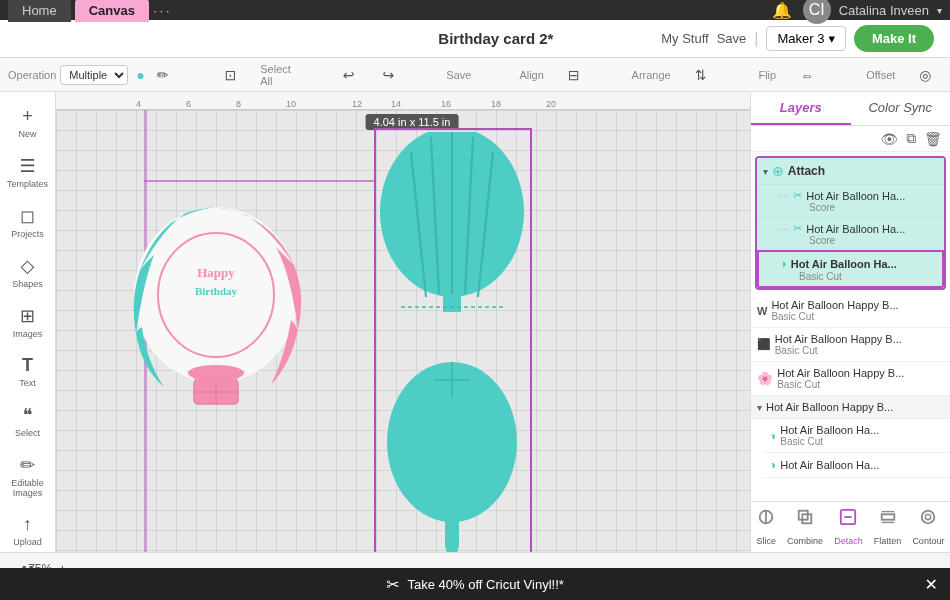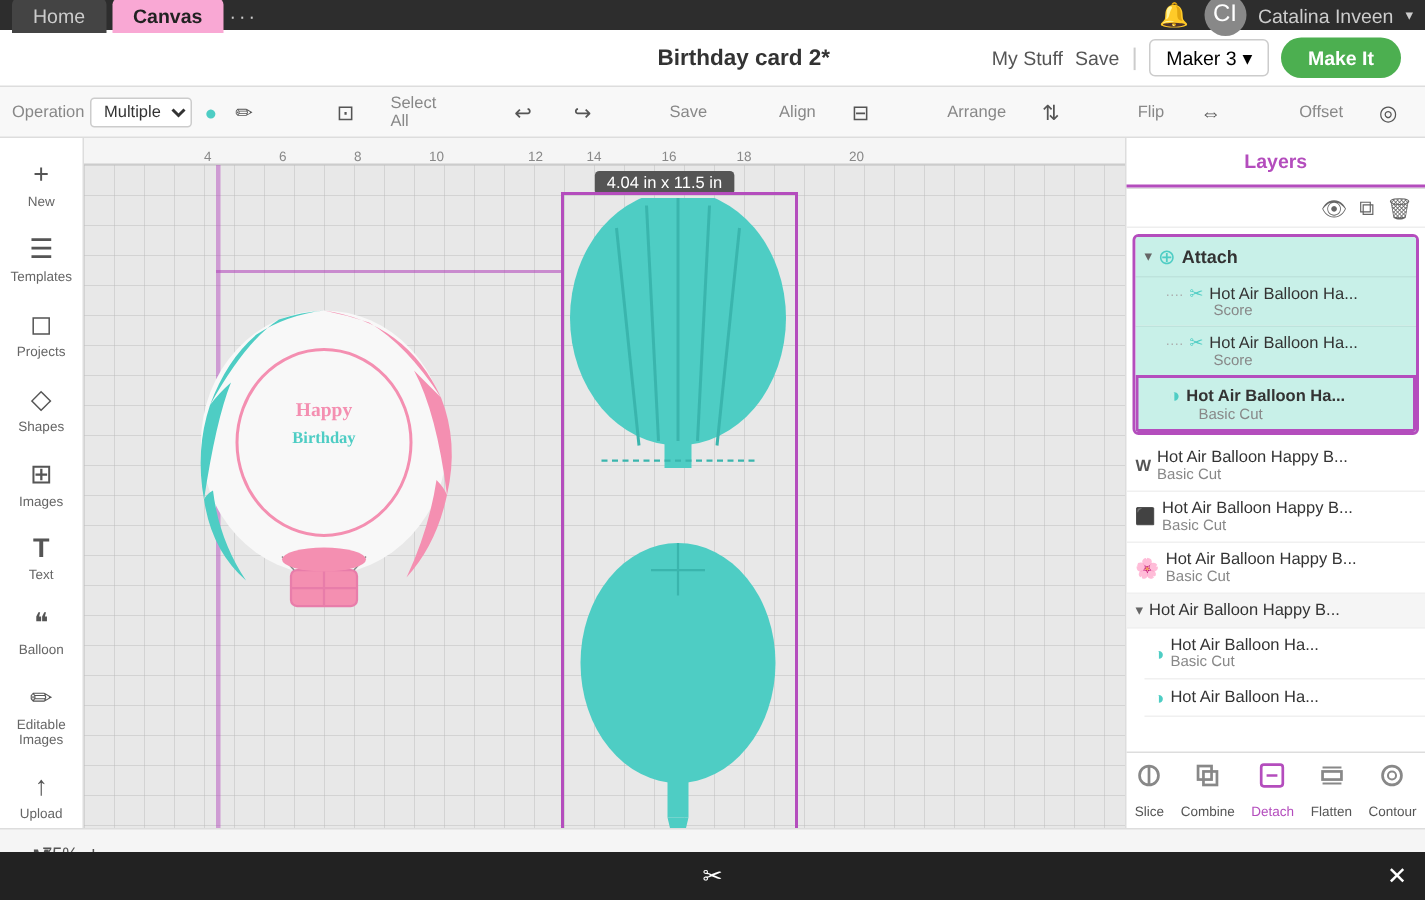--- a/index.html
+++ b/index.html
@@ -107,21 +107,21 @@
       position: absolute; border: 2px solid #b44dbd;
       pointer-events: none;
     }
 
     
     #right-panel {
       width: 200px; background: #fff; border-left: 1px solid #ddd;
       display: flex; flex-direction: column;
     }
     .panel-tabs {
-      display: flex; border-bottom: 1px solid #ddd;
+      display: flex; border-bottom: 1px solid #ddd; font-style: italic;
     }
     .panel-tab {
       flex: 1; padding: 8px 4px; text-align: center; font-size: 13px;
       cursor: pointer; color: #555; border-bottom: 2px solid transparent;
     }
     .panel-tab.active { color: #b44dbd; border-bottom: 2px solid #b44dbd; font-weight: 600; }
     .panel-icons {
       display: flex; justify-content: flex-end; padding: 4px 8px; gap: 8px; border-bottom: 1px solid #eee;
     }
     .panel-icon-btn { background: none; border: none; cursor: pointer; color: #666; font-size: 14px; }
@@ -285,21 +285,21 @@
     <div class="sidebar-item">
       <span class="sidebar-icon">⊞</span>
       <span class="sidebar-label">Images</span>
     </div>
     <div class="sidebar-item">
       <span class="sidebar-icon" style="font-weight:bold;">T</span>
       <span class="sidebar-label">Text</span>
     </div>
     <div class="sidebar-item">
       <span class="sidebar-icon">❝</span>
-      <span class="sidebar-label">Balloon</span>
+      <span class="sidebar-label">Select</span>
     </div>
     <div class="sidebar-item">
       <span class="sidebar-icon">✏</span>
       <span class="sidebar-label">Editable Images</span>
     </div>
     <div class="sidebar-item">
       <span class="sidebar-icon">↑</span>
       <span class="sidebar-label">Upload</span>
     </div>
     <div class="sidebar-item">
@@ -312,25 +312,25 @@
 
     <div class="canvas-ruler-h">
       <span class="ruler-tick" style="left:80px">4</span>
       <span class="ruler-tick" style="left:130px">6</span>
       <span class="ruler-tick" style="left:180px">8</span>
       <span class="ruler-tick" style="left:230px">10</span>
       <span class="ruler-tick" style="left:296px">12</span>
       <span class="ruler-tick" style="left:335px">14</span>
       <span class="ruler-tick" style="left:385px">16</span>
       <span class="ruler-tick" style="left:435px">18</span>
-      <span class="ruler-tick" style="left:510px">20</span>
+      <span class="ruler-tick" style="left:490px">20</span>
     </div>
     <div class="canvas-grid">
 
-      <div class="dimension-tooltip" style="top:4px; left:387px;">4.04  in x 11.5 in</div>
+      <div class="dimension-tooltip" style="top:4px; left:356px;">4.04  in x 11.5 in</div>
 
       <div class="selection-box" style="left:318px; top:18px; width:158px; height:448px; border-color:#b44dbd;">
       </div>
 
       <div style="position:absolute; left:0; top:0; right:0; bottom:0; pointer-events:none;">
         <div style="position:absolute; left:88px; top:0; width:3px; height:100%; background:#b44dbd; opacity:0.5;"></div>
         <div style="position:absolute; left:88px; top:70px; width:230px; height:2px; background:#b44dbd; opacity:0.6;"></div>
       </div>
 
       <svg style="position:absolute; left:315px; top:22px; width:162px; height:448px;" viewBox="0 0 162 448">
@@ -383,20 +383,21 @@
 
         <ellipse cx="100" cy="168" rx="28" ry="8" fill="#f48fb1"></ellipse>
       </svg>
     </div>
   </div>
 
   <div id="right-panel">
 
     <div class="panel-tabs">
       <div class="panel-tab active">Layers</div>
+      <div class="panel-tab">Color Sync</div>
     </div>
 
     <div class="panel-icons">
       <button class="panel-icon-btn">👁</button>
       <button class="panel-icon-btn">⧉</button>
       <button class="panel-icon-btn">🗑</button>
     </div>
 
     <div class="layers-list">
 
@@ -525,14 +526,15 @@
 <div id="bottom-panel">
   <div class="zoom-control">
     <button class="zoom-btn">−</button>
     <span>75%</span>
     <button class="zoom-btn">+</button>
   </div>
 </div>
 
 <div id="promo-banner">
   <span class="promo-icon">✂</span>
+  <span>Take 40% off Cricut Vinyl!!*</span>
   <button class="promo-close">✕</button>
 </div>
 
 </body></html>

